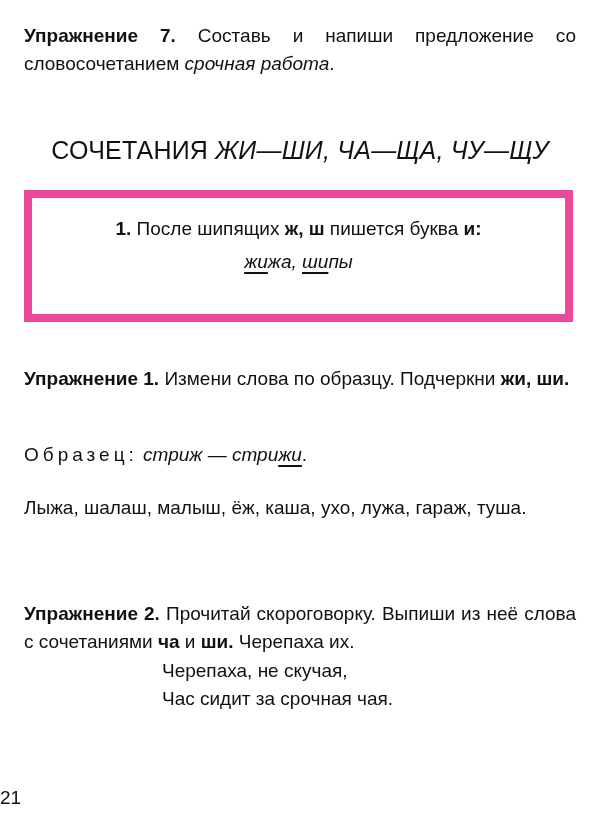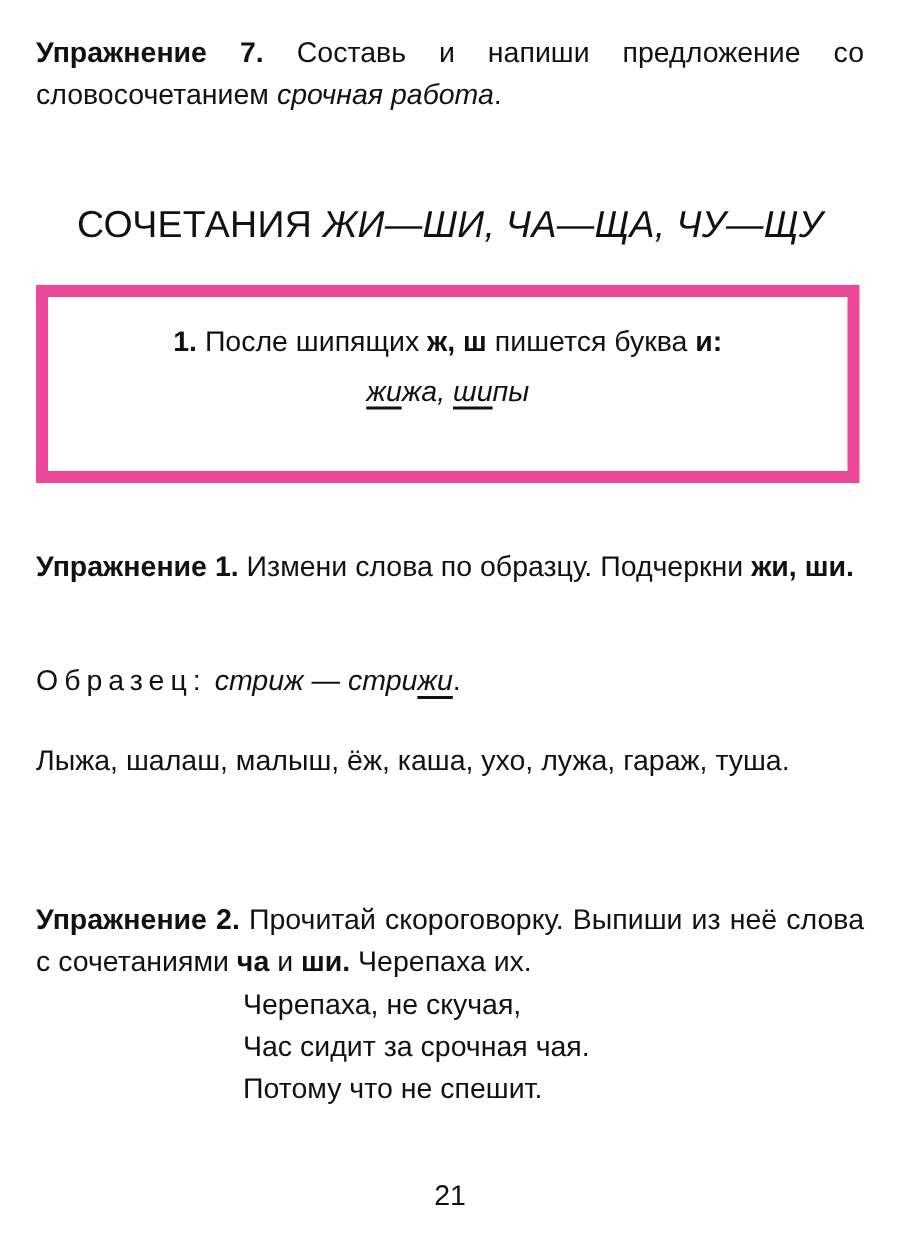--- a/index.html
+++ b/index.html
@@ -12,21 +12,21 @@
     .b { font-weight: bold; }
     .i { font-style: italic; }
     .u { text-decoration: underline; text-underline-offset: 4px; text-decoration-thickness: 1.5px; }
     .title { font-size: 25px; font-weight: normal; left: 0; right: 0; text-align: center; top: 136px; letter-spacing: 0.2px; }
     .rulebox {
       left: 24px; top: 190px; width: 549px; height: 132px;
       border: 8px solid #ec4899; box-sizing: border-box;
     }
     .rule { left: 0; right: 0; text-align: center; font-size: 19px; }
     .verse { left: 162px; font-size: 19px; line-height: 28px; }
-    .pagenum { left: 0; right: 0; text-align: center; font-size: 19px; top: 787px; }
+    .pagenum { left: 0; right: 0; text-align: left; font-size: 19px; top: 787px; }
     .spaced { letter-spacing: 4px; }
   </style>
 </head>
 <body>
 
 <div class="abs para" style="top:22px;"><span class="b">Упражнение 7.</span><span> Составь и напиши предложение со словосочетанием </span><span class="i">срочная работа</span><span>.</span></div>
 
 <div class="abs title"><span>СОЧЕТАНИЯ </span><span class="i">ЖИ—ШИ, ЧА—ЩА, ЧУ—ЩУ</span></div>
 
 <div class="abs rulebox">
@@ -38,16 +38,15 @@
 
 <div class="abs para" style="top:441px;"><span class="spaced">Образец:</span> <span class="i">стриж — стри</span><span class="i u">жи</span><span>.</span></div>
 
 <div class="abs para" style="top:494px;">Лыжа, шалаш, малыш, ёж, каша, ухо, лужа, гараж, туша.</div>
 
 <div class="abs para" style="top:600px;"><span class="b">Упражнение 2.</span><span> Прочитай скороговорку. Выпиши из неё слова с сочетаниями </span><span class="b">ча</span><span> и </span><span class="b">ши.</span><span> Черепаха их.</span></div>
 
 <div class="abs verse" style="top:657px;">
   <div>Черепаха, не скучая,</div>
   <div>Час сидит за срочная чая.</div>
-  <div>Потому что не спешит.</div>
 </div>
 
 <div class="abs pagenum">21</div>
 
 </body></html>

